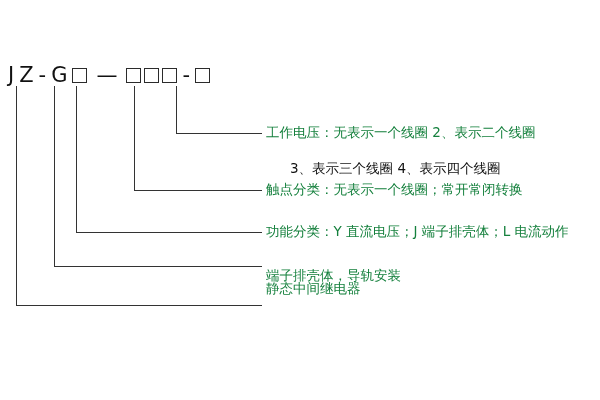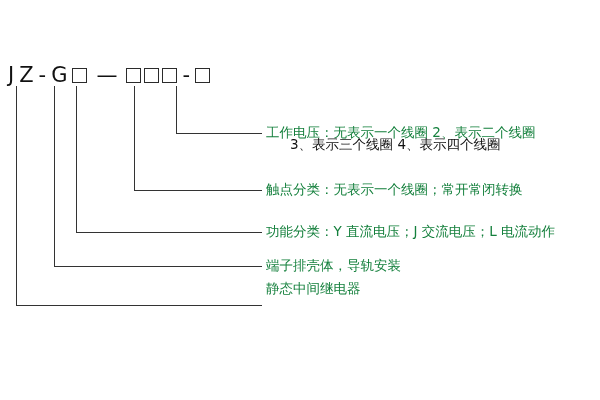--- a/index.html
+++ b/index.html
@@ -119,23 +119,23 @@
   <div class="vline" style="left:76px; top:86px; height:146px;"></div>
   <div class="hline" style="left:76px; top:232px; width:186px;"></div>
 
   <div class="vline" style="left:54px; top:86px; height:180px;"></div>
   <div class="hline" style="left:54px; top:266px; width:208px;"></div>
 
   <div class="vline" style="left:16px; top:86px; height:219px;"></div>
   <div class="hline" style="left:16px; top:305px; width:246px;"></div>
 
   <div class="label" style="left:266px; top:124px;">工作电压：无表示一个线圈    2、表示二个线圈</div>
-  <div class="label-sub" style="left:290px; top:136px;">3、表示三个线圈    4、表示四个线圈</div>
+  <div class="label-sub" style="left:290px; top:160px;">3、表示三个线圈    4、表示四个线圈</div>
 
   <div class="label" style="left:266px; top:181px;">触点分类：无表示一个线圈；常开常闭转换</div>
 
-  <div class="label" style="left:266px; top:223px;">功能分类：Y 直流电压；J 交流电压；L 电流动作</div>
+  <div class="label" style="left:266px; top:223px;">功能分类：Y 直流电压；J 端子排壳体；L 电流动作</div>
 
-  <div class="label" style="left:266px; top:257px;text-align:center;">端子排壳体，导轨安装</div>
+  <div class="label" style="left:266px; top:267px;text-align:center;">端子排壳体，导轨安装</div>
 
   <div class="label" style="left:266px; top:280px;">静态中间继电器</div>
 
 </div>
 
 </body></html>

